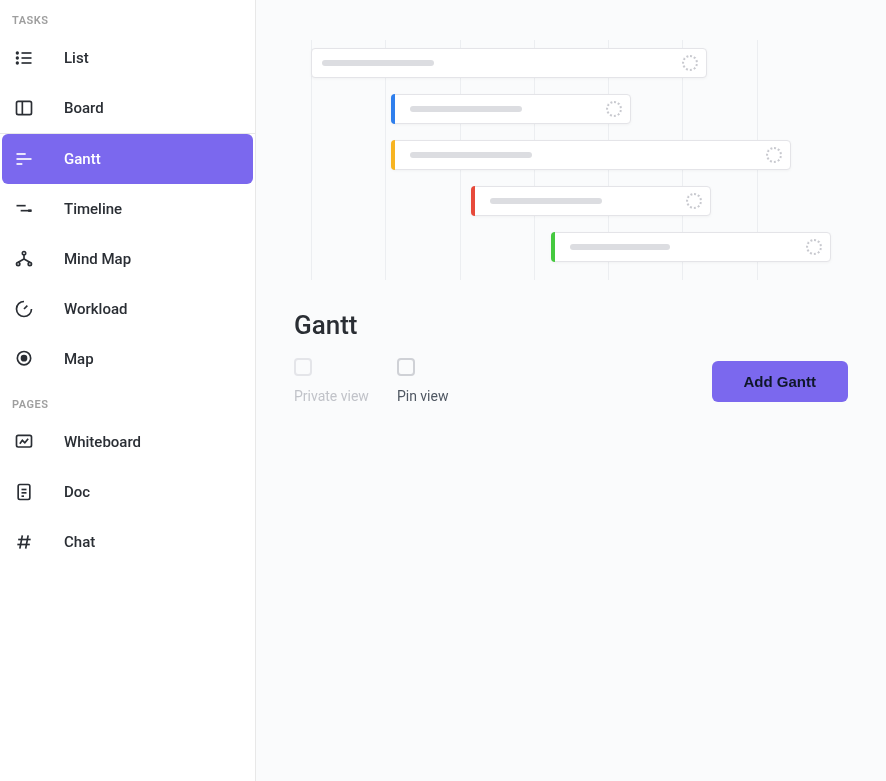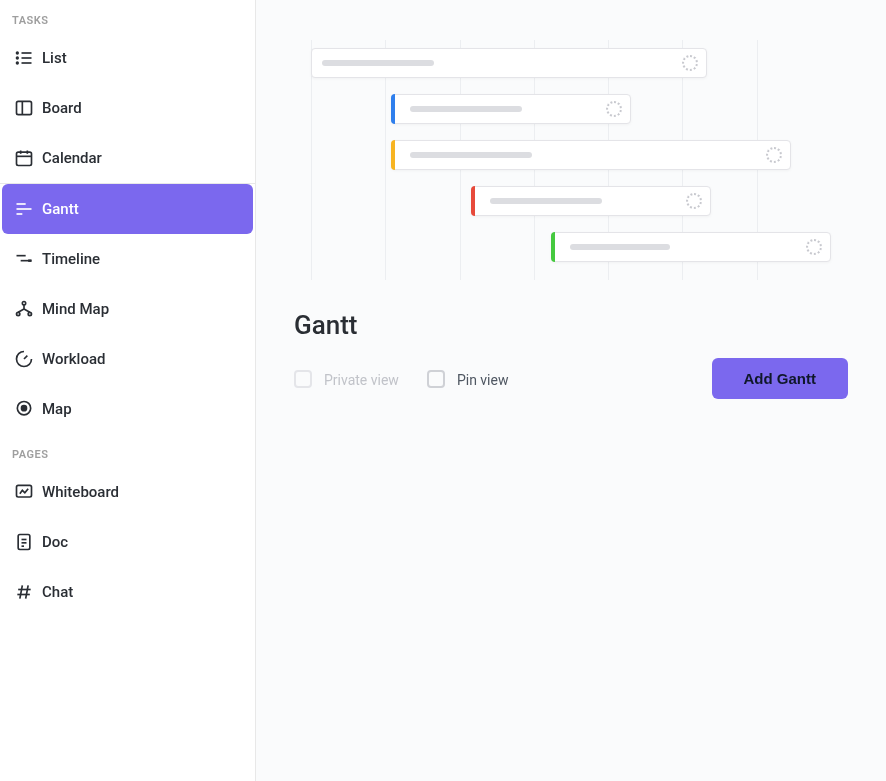--- a/index.html
+++ b/index.html
@@ -24,21 +24,21 @@
     .section-header {
       font-size: 11px;
       font-weight: 600;
       color: #9e9e9e;
       letter-spacing: 0.5px;
       padding: 14px 12px 6px 12px;
     }
     .sidebar-item {
       display: flex;
       align-items: center;
-      gap: 8px;
+      gap: 30px;
       padding: 0 12px;
       height: 50px;
       cursor: pointer;
       color: #2a2e34;
       font-size: 15px;
       font-weight: 500;
       border-radius: 6px;
       margin: 0 2px;
     }
     .sidebar-item.active {
@@ -132,23 +132,24 @@
       margin-bottom: 34px;
       line-height: 1.5;
     }
     .controls {
       display: flex;
       align-items: center;
       gap: 28px;
     }
     .checkbox-wrap {
       display: flex;
-      align-items: flex-end;
+      align-items: flex-start;
       gap: 12px;
       cursor: pointer;
+      flex-direction: column;
     }
     .checkbox-wrap.disabled {
       cursor: not-allowed;
     }
     .checkbox-wrap.disabled .cb-label {
       color: #c1c3c9;
     }
     .checkbox-wrap.disabled .cb-box {
       border-color: #e4e5e9;
     }
@@ -199,31 +200,20 @@
   <div class="sidebar-item">
     <span class="icon">
       <svg viewBox="0 0 24 24" fill="none" stroke="#2a2e34" stroke-width="2">
           <rect x="3" y="4" width="18" height="16" rx="2"></rect>
           <line x1="10" y1="4" x2="10" y2="20"></line>
         </svg>
     </span>
     <span>Board</span>
   </div>
 
-  <div class="sidebar-item">
-    <span class="icon">
-      <svg viewBox="0 0 24 24" fill="none" stroke="#2a2e34" stroke-width="2">
-          <rect x="3" y="5" width="18" height="16" rx="2"></rect>
-          <line x1="3" y1="10" x2="21" y2="10"></line>
-          <line x1="8" y1="3" x2="8" y2="7"></line>
-          <line x1="16" y1="3" x2="16" y2="7"></line>
-        </svg>
-    </span>
-    <span>Calendar</span>
-  </div>
 
   <div class="divider"></div>
 
   <div class="sidebar-item active">
     <span class="icon">
       <svg viewBox="0 0 24 24" fill="none" stroke="#fff" stroke-width="2">
           <line x1="3" y1="6" x2="14" y2="6"></line>
           <line x1="3" y1="12" x2="21" y2="12"></line>
           <line x1="3" y1="18" x2="10" y2="18"></line>
         </svg>

